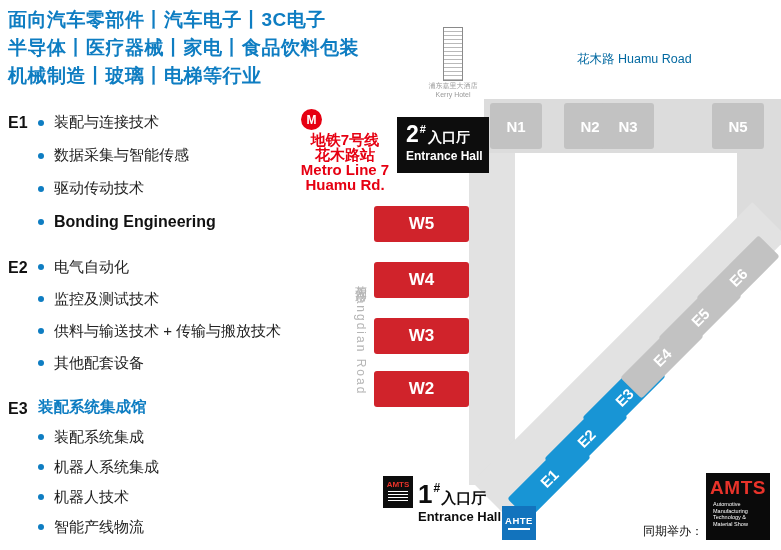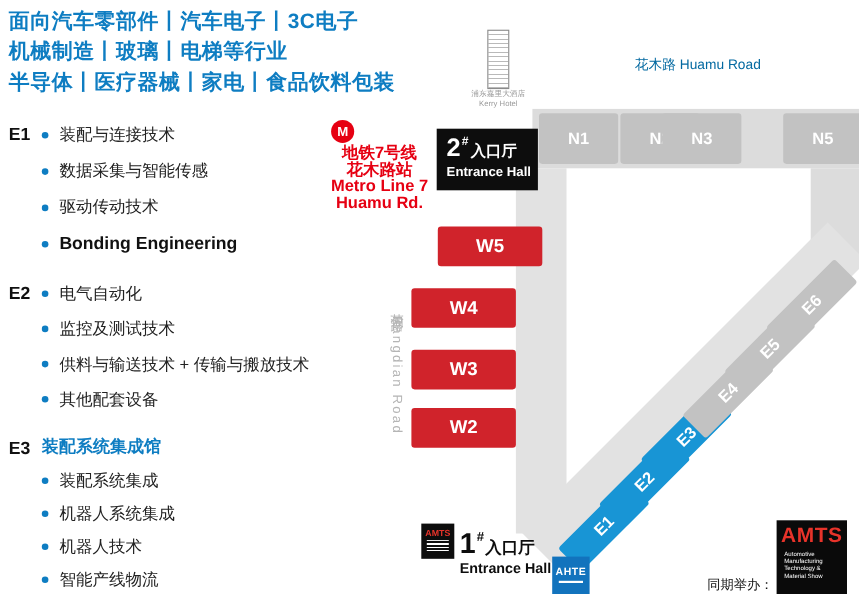--- a/index.html
+++ b/index.html
@@ -30,24 +30,24 @@
   
   .corridor { position:absolute; background:#e2e2e2; }
   .n-band   { left:484px; top:99px;  width:297px; height:54px; background:#dcdcdc; }
   .r-conn   { left:737px; top:153px; width:44px;  height:78px; background:#dcdcdc; }
   .v-corr   { left:469px; top:153px; width:46px;  height:332px; }
   .diag     { left:432px; top:335px; width:396px; height:50px; transform:rotate(-45deg); }
 
   
   .hall { position:absolute; display:flex; align-items:center; justify-content:center;
           color:#fff; font-weight:800; border-radius:3px; }
-  .hall-n { width:72px; height:46px; top:103px; background:#c2c2c2; font-size:15px; }
+  .hall-n { width:52px; height:46px; top:103px; background:#c2c2c2; font-size:15px; }
   .n1{left:490px;} .n2{left:564px;} .n3{left:602px;} .n4{left:658px;} .n5{left:712px;}
   .hall-w { width:95px; height:36px; left:374px; background:#d0232b; font-size:17px; }
-  .w5{top:206px;margin-left:24px;} .w4{top:262px;} .w3{top:318px;} .w2{top:371px;} .w1{top:423px;}
+  .w5{top:206px;} .w4{top:262px;} .w3{top:318px;} .w2{top:371px;} .w1{top:423px;}
   .hall-e { width:88px; height:30px; font-size:15px; transform:rotate(-45deg); }
   .e-blue { background:#1895d5; } .e-gray { background:#c2c2c2; }
   .e1{left:505px;top:463px;} .e2{left:542px;top:423px;} .e3{left:580px;top:382px;}
   .e4{left:618px;top:342px;} .e5{left:656px;top:302px;} .e6{left:694px;top:262px;}
 
   
   .ent2 { left:397px; top:117px; width:92px; height:56px; background:#0d0d0d; color:#fff;
           padding:6px 0 0 9px; box-sizing:border-box; z-index:3; }
   .ent-l1 { display:flex; align-items:flex-start; }
   .ent2 .num { font-size:23px; font-weight:800; line-height:23px; }
@@ -94,22 +94,22 @@
   .amts-big .sub { margin:2px 0 0 7px; }
   .amts-big .sub div { color:#fff; font-size:5.5px; line-height:6.5px; }
 </style>
 </head>
 <body>
 
 <div class="stage">
 
   <div class="industries">
     <div>面向汽车零部件丨汽车电子丨3C电子</div>
+    <div>半导体丨医疗器械丨家电丨食品饮料包装</div>
     <div>机械制造丨玻璃丨电梯等行业</div>
-    <div>半导体丨医疗器械丨家电丨食品饮料包装</div>
   </div>
 
   <div class="legend">
     <div class="sec sec-e1">
       <div class="sec-label">E1</div>
       <ul>
         <li>
             <span class="dot"></span>
             <span>装配与连接技术</span>
           </li>

